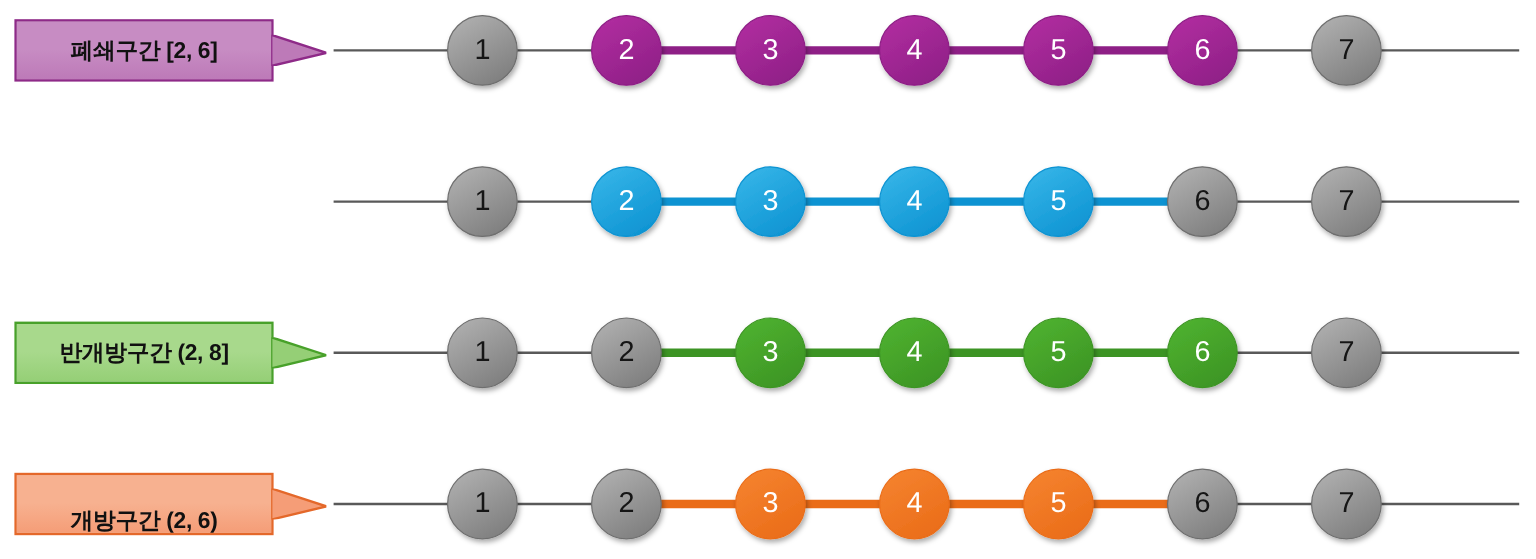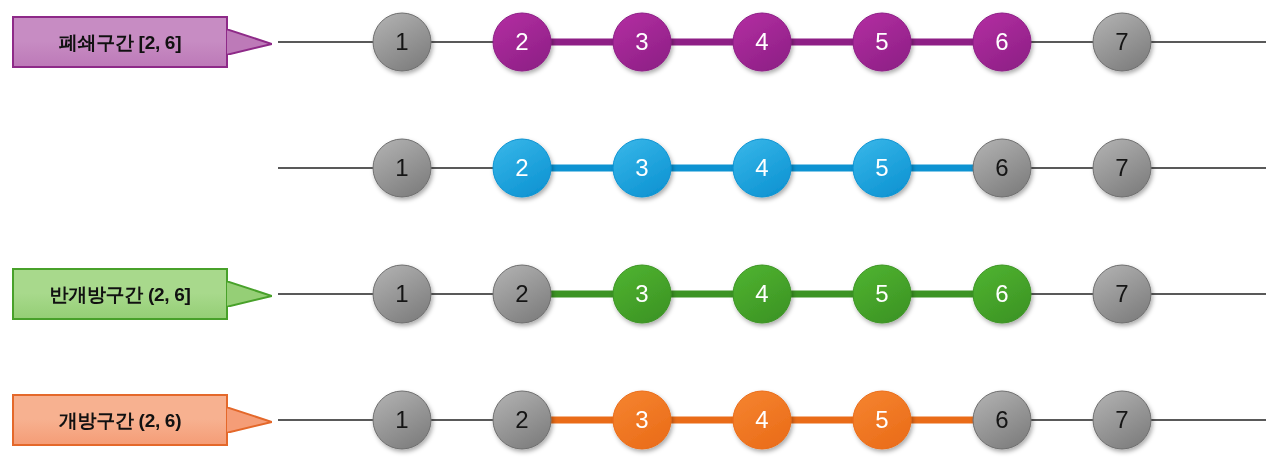--- a/index.html
+++ b/index.html
@@ -182,21 +182,21 @@
         <div class="node-num hot" style="left: 380px; top: 63px;">3</div>
         <div class="node-num hot" style="left: 500px; top: 63px;">4</div>
         <div class="node-num hot" style="left: 620px; top: 63px;">5</div>
         <div class="node-num dim" style="left: 740px; top: 63px;">6</div>
         <div class="node-num dim" style="left: 860px; top: 63px;">7</div>
       </div>
     </div>
     <div class="row" style="top: 231px;">
       <div class="callout">
         <div class="callout-box" style="background: linear-gradient(rgb(168, 217, 140) 0%, rgb(168, 217, 140) 48%, rgb(149, 207, 118) 100%); border-color: rgb(72, 161, 42);">
-          <span class="callout-label" style="color: rgb(17, 17, 17);">반개방구간 (2, 6]</span>
+          <span class="callout-label" style="color: rgb(17, 17, 17);">반개방구간 (2, 8]</span>
         </div>
         <div class="callout-tail">
           <svg width="46" height="26" viewBox="0 0 46 26">
             <path d="M0,0 L46,15 L0,26 Z" fill="#95cf76" stroke="#48a12a" stroke-width="2" stroke-linejoin="miter"></path>
           </svg>
         </div>
       </div>
       <div class="line-wrap">
         <svg width="1018" height="126" viewBox="0 0 1018 126">
           <defs>
@@ -233,21 +233,21 @@
         <div class="node-num dim" style="left: 260px; top: 63px;">2</div>
         <div class="node-num hot" style="left: 380px; top: 63px;">3</div>
         <div class="node-num hot" style="left: 500px; top: 63px;">4</div>
         <div class="node-num hot" style="left: 620px; top: 63px;">5</div>
         <div class="node-num hot" style="left: 740px; top: 63px;">6</div>
         <div class="node-num dim" style="left: 860px; top: 63px;">7</div>
       </div>
     </div>
     <div class="row" style="top: 357px;">
       <div class="callout">
-        <div class="callout-box" style="background: linear-gradient(rgb(247, 177, 144) 0%, rgb(247, 177, 144) 48%, rgb(245, 157, 119) 100%); border-color: rgb(228, 104, 42);">
+        <div class="callout-box" style="background: linear-gradient(rgb(247, 177, 144) 0%, rgb(247, 177, 144) 48%, rgb(245, 157, 119) 100%); border-color: rgb(228, 104, 42); align-items: flex-end;">
           <span class="callout-label" style="color: rgb(17, 17, 17);">개방구간 (2, 6)</span>
         </div>
         <div class="callout-tail">
           <svg width="46" height="26" viewBox="0 0 46 26">
             <path d="M0,0 L46,15 L0,26 Z" fill="#f59d77" stroke="#e4682a" stroke-width="2" stroke-linejoin="miter"></path>
           </svg>
         </div>
       </div>
       <div class="line-wrap">
         <svg width="1018" height="126" viewBox="0 0 1018 126">

